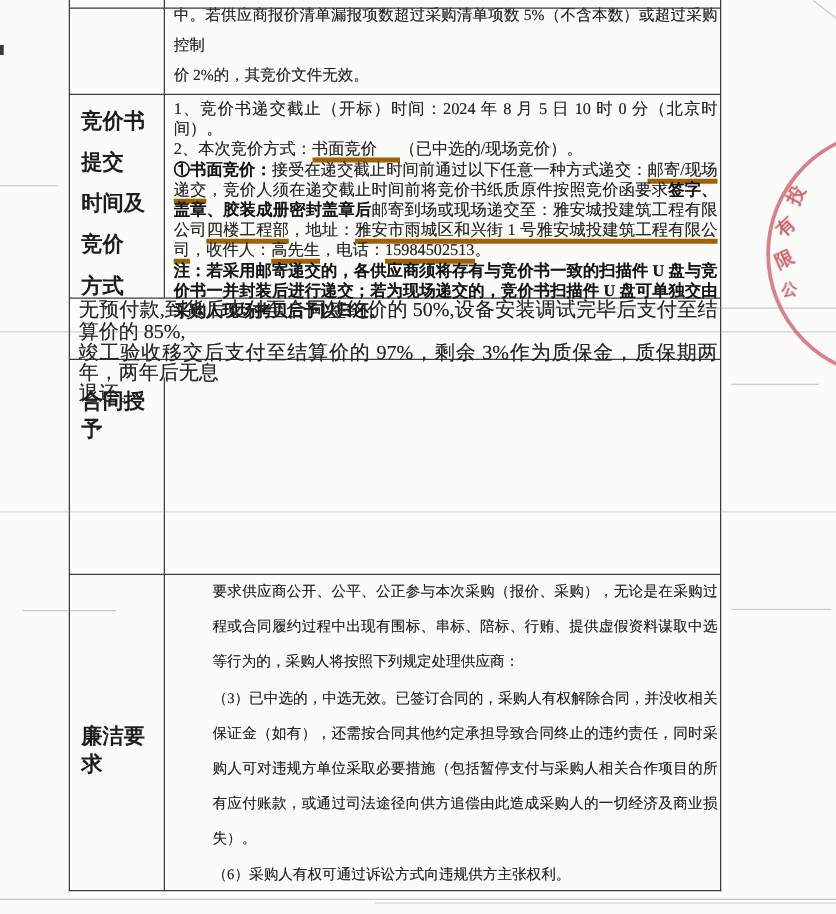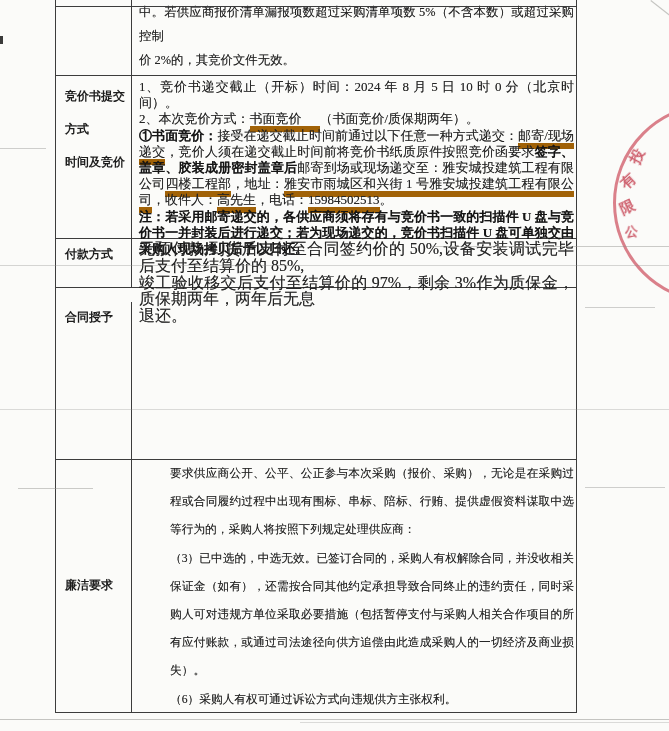--- a/index.html
+++ b/index.html
@@ -8,36 +8,36 @@
         background:#fbfbf9;color:#242424;
         font-family:"Liberation Serif","DejaVu Serif",serif;}
   
   .tbl{position:absolute;left:55px;top:0;width:522px;height:713px;
        border-left:1px solid #3c3c3c;border-right:1px solid #3c3c3c;
        border-bottom:1px solid #3c3c3c;box-sizing:border-box;background:transparent;}
   .topline{position:absolute;left:0;top:6px;width:100%;border-top:1px solid #3c3c3c;}
   .row{display:flex;box-sizing:border-box;}
   .row + .row{border-top:1px solid #3c3c3c;}
   .lab{width:76px;flex:0 0 76px;border-right:1px solid #3c3c3c;box-sizing:border-box;
-       font-weight:bold;font-size:12px;padding-left:9px;color:#1d1d1d;}
+       font-weight:bold;font-size:17px;padding-left:9px;color:#1d1d1d;}
   .cnt{flex:1;box-sizing:border-box;padding:0 2px 0 7px;color:#262626;
        text-shadow:0 0 .4px rgba(0,0,0,.45);}
   .para{text-align:justify;margin:0;}
   .para:last-child{}
   .r1{height:75px;}  .r1 .cnt{padding-top:0;font-size:12.4px;line-height:24px;font-family:Liberation Serif, serif;}
   .r2{height:163px;} .r2 .cnt{padding-top:3px;font-size:13px;line-height:16.2px;}
                      .r2 .lab{padding-top:4px;line-height:33px;}
   .r3{height:49px;}  .r3 .cnt{padding-top:2px;font-size:16px;line-height:16.8px;}
                      .r3 .lab{padding-top:7px;}
   .r4{height:172px;} .r4 .cnt{padding-top:1px;font-size:11.7px;line-height:28.6px;}
                      .r4 .lab{padding-top:7px;margin-top:14px;}
   .r5{height:254px;} .r5 .cnt{font-size:11.7px;line-height:28.2px;margin-left:31px;}
                      .r5 .lab{padding-top:117px;}
   .b{font-weight:bold;color:#151515;}
-  .u{border-bottom:6px solid #a16207;}
+  .u{border-bottom:4px solid #a16207;}
   .pad{padding-right:18px;}
   
   .stamp-arc{position:absolute;left:613px;top:103px;width:194px;height:194px;
              border-radius:50%;border:3px solid rgba(199,62,78,.65);
              filter:blur(.5px);}
   .sc{position:absolute;font-size:15px;font-weight:bold;color:rgba(193,53,70,.78);
       filter:blur(.4px);font-family:"Liberation Serif","DejaVu Serif",serif;}
   .sc1{left:630px;top:147px;transform:rotate(-62deg);}
   .sc2{left:621px;top:172px;transform:rotate(-43deg);}
   .sc3{left:620px;top:198px;transform:rotate(-24deg);}
@@ -68,33 +68,32 @@
       <div class="lab"></div>
       <div class="cnt">
           <div class="para"><span>中。若供应商报价清单漏报项数超过采购清单项数 5%（不含本数）或超过采购控制</span></div>
           <div class="para"><span>价 2%的，其竞价文件无效。</span></div>
         </div>
     </div>
 
     <div class="row r2">
       <div class="lab">
           <div>竞价书提交</div>
+          <div>时间及竞价</div>
           <div>方式</div>
-          <div>时间及竞价</div>
         </div>
       <div class="cnt">
           <div class="para"><span>1、竞价书递交截止（开标）时间：2024 年 8 月 5 日 10 时 0 分（北京时间）。</span></div>
-          <div class="para"><span>2、本次竞价方式：</span><span class="u pad">书面竞价</span><span>（书面竞价/质保期两年）。</span></div>
+          <div class="para"><span>2、本次竞价方式：</span><span class="u pad">书面竞价</span><span>（已中选的/现场竞价）。</span></div>
           <div class="para"><span class="b">①书面竞价：</span><span>接受在递交截止时间前通过以下任意一种方式递交：</span><span class="u">邮寄/现场递交</span><span>，竞价人须在递交截止时间前将竞价书纸质原件按照竞价函要求</span><span class="b">签字、盖章、胶装成册密封盖章后</span><span>邮寄到场或现场递交至：雅安城投建筑工程有限公司</span><span class="u">四楼工程部</span><span>，地址：</span><span class="u">雅安市雨城区和兴街 1 号雅安城投建筑工程有限公司</span><span>，收件人：</span><span class="u">高先生</span><span>，电话：</span><span class="u">15984502513</span><span>。</span></div>
           <div class="para"><span class="b">注：若采用邮寄递交的，各供应商须将存有与竞价书一致的扫描件 U 盘与竞价书一并封装后进行递交；若为现场递交的，竞价书扫描件 U 盘可单独交由采购人现场拷贝后予以归还。</span></div>
         </div>
     </div>
 
     <div class="row r3">
-      <div class="lab">付款方式</div>
       <div class="cnt">
           <div class="para"><span>无预付款,到货后支付至合同签约价的 50%,设备安装调试完毕后支付至结算价的 85%,</span></div>
           <div class="para"><span>竣工验收移交后支付至结算价的 97%，剩余 3%作为质保金，质保期两年，两年后无息</span></div>
           <div class="para"><span>退还。</span></div>
         </div>
     </div>
 
     <div class="row r4">
       <div class="lab">合同授予</div>
     </div>

